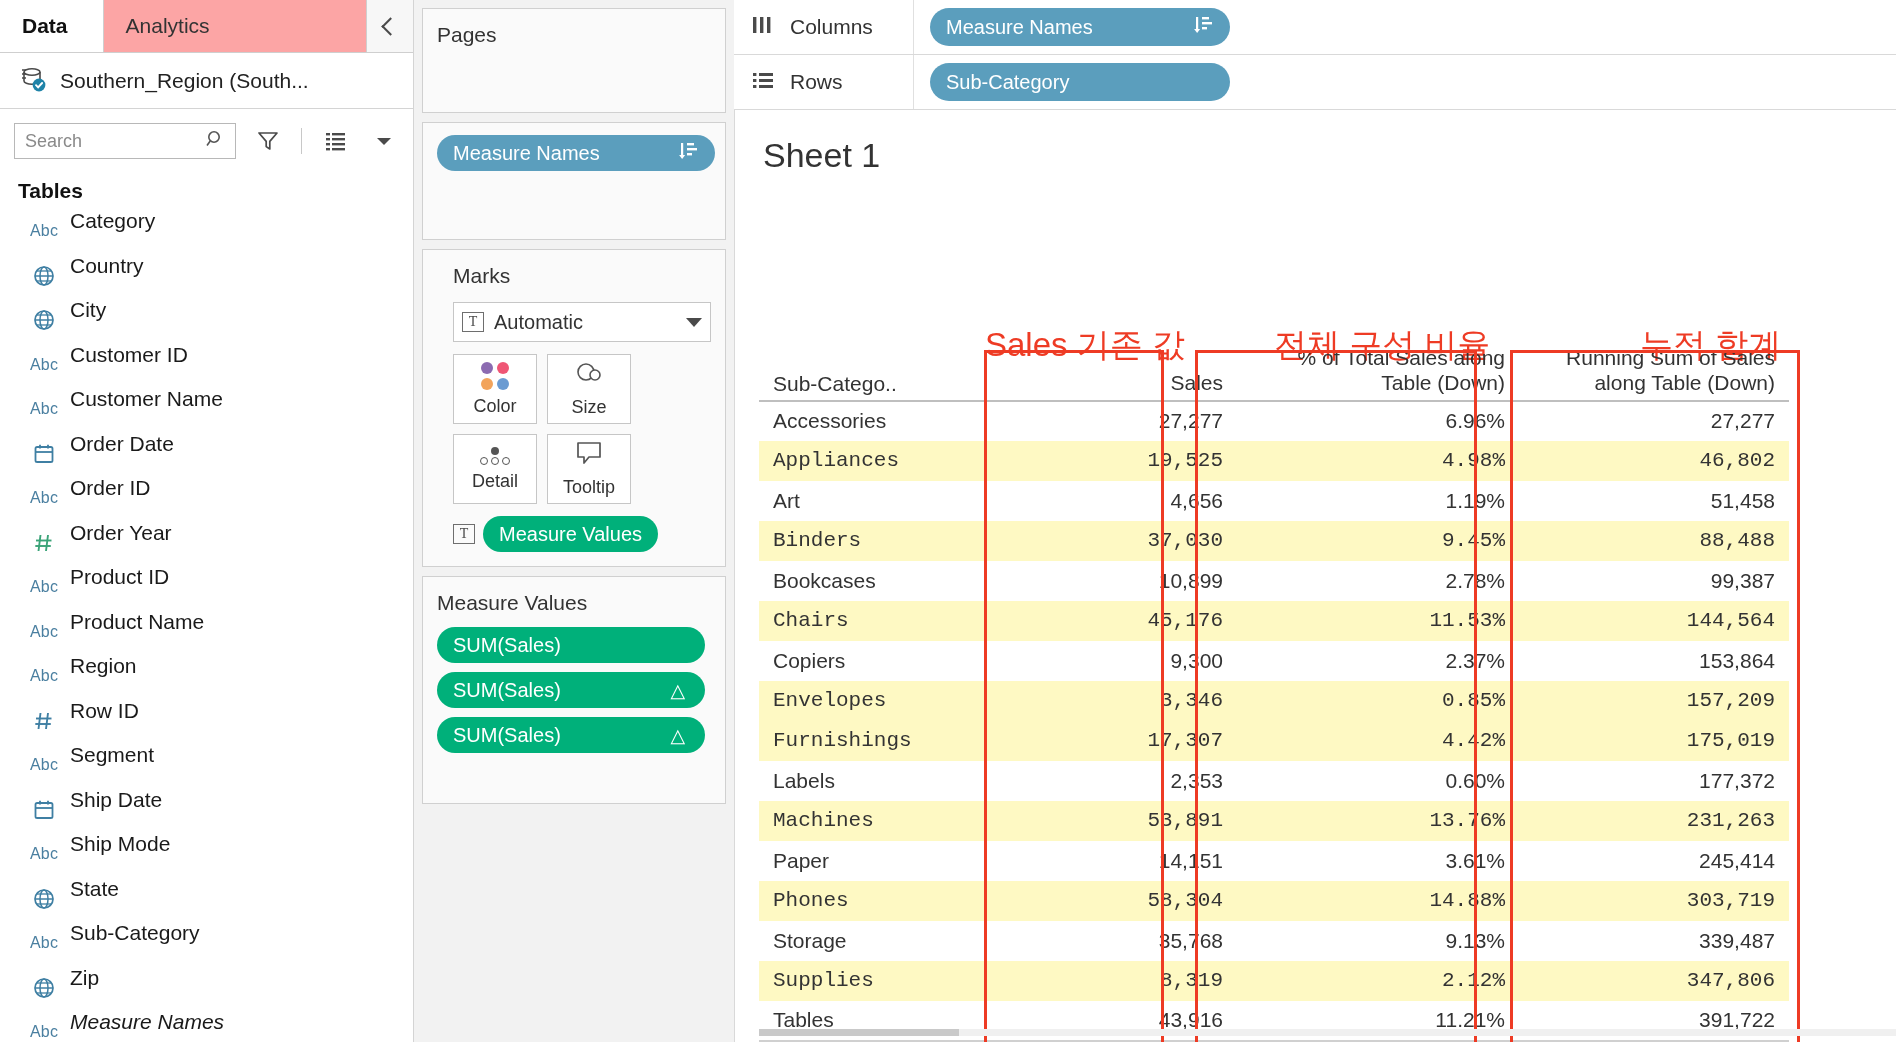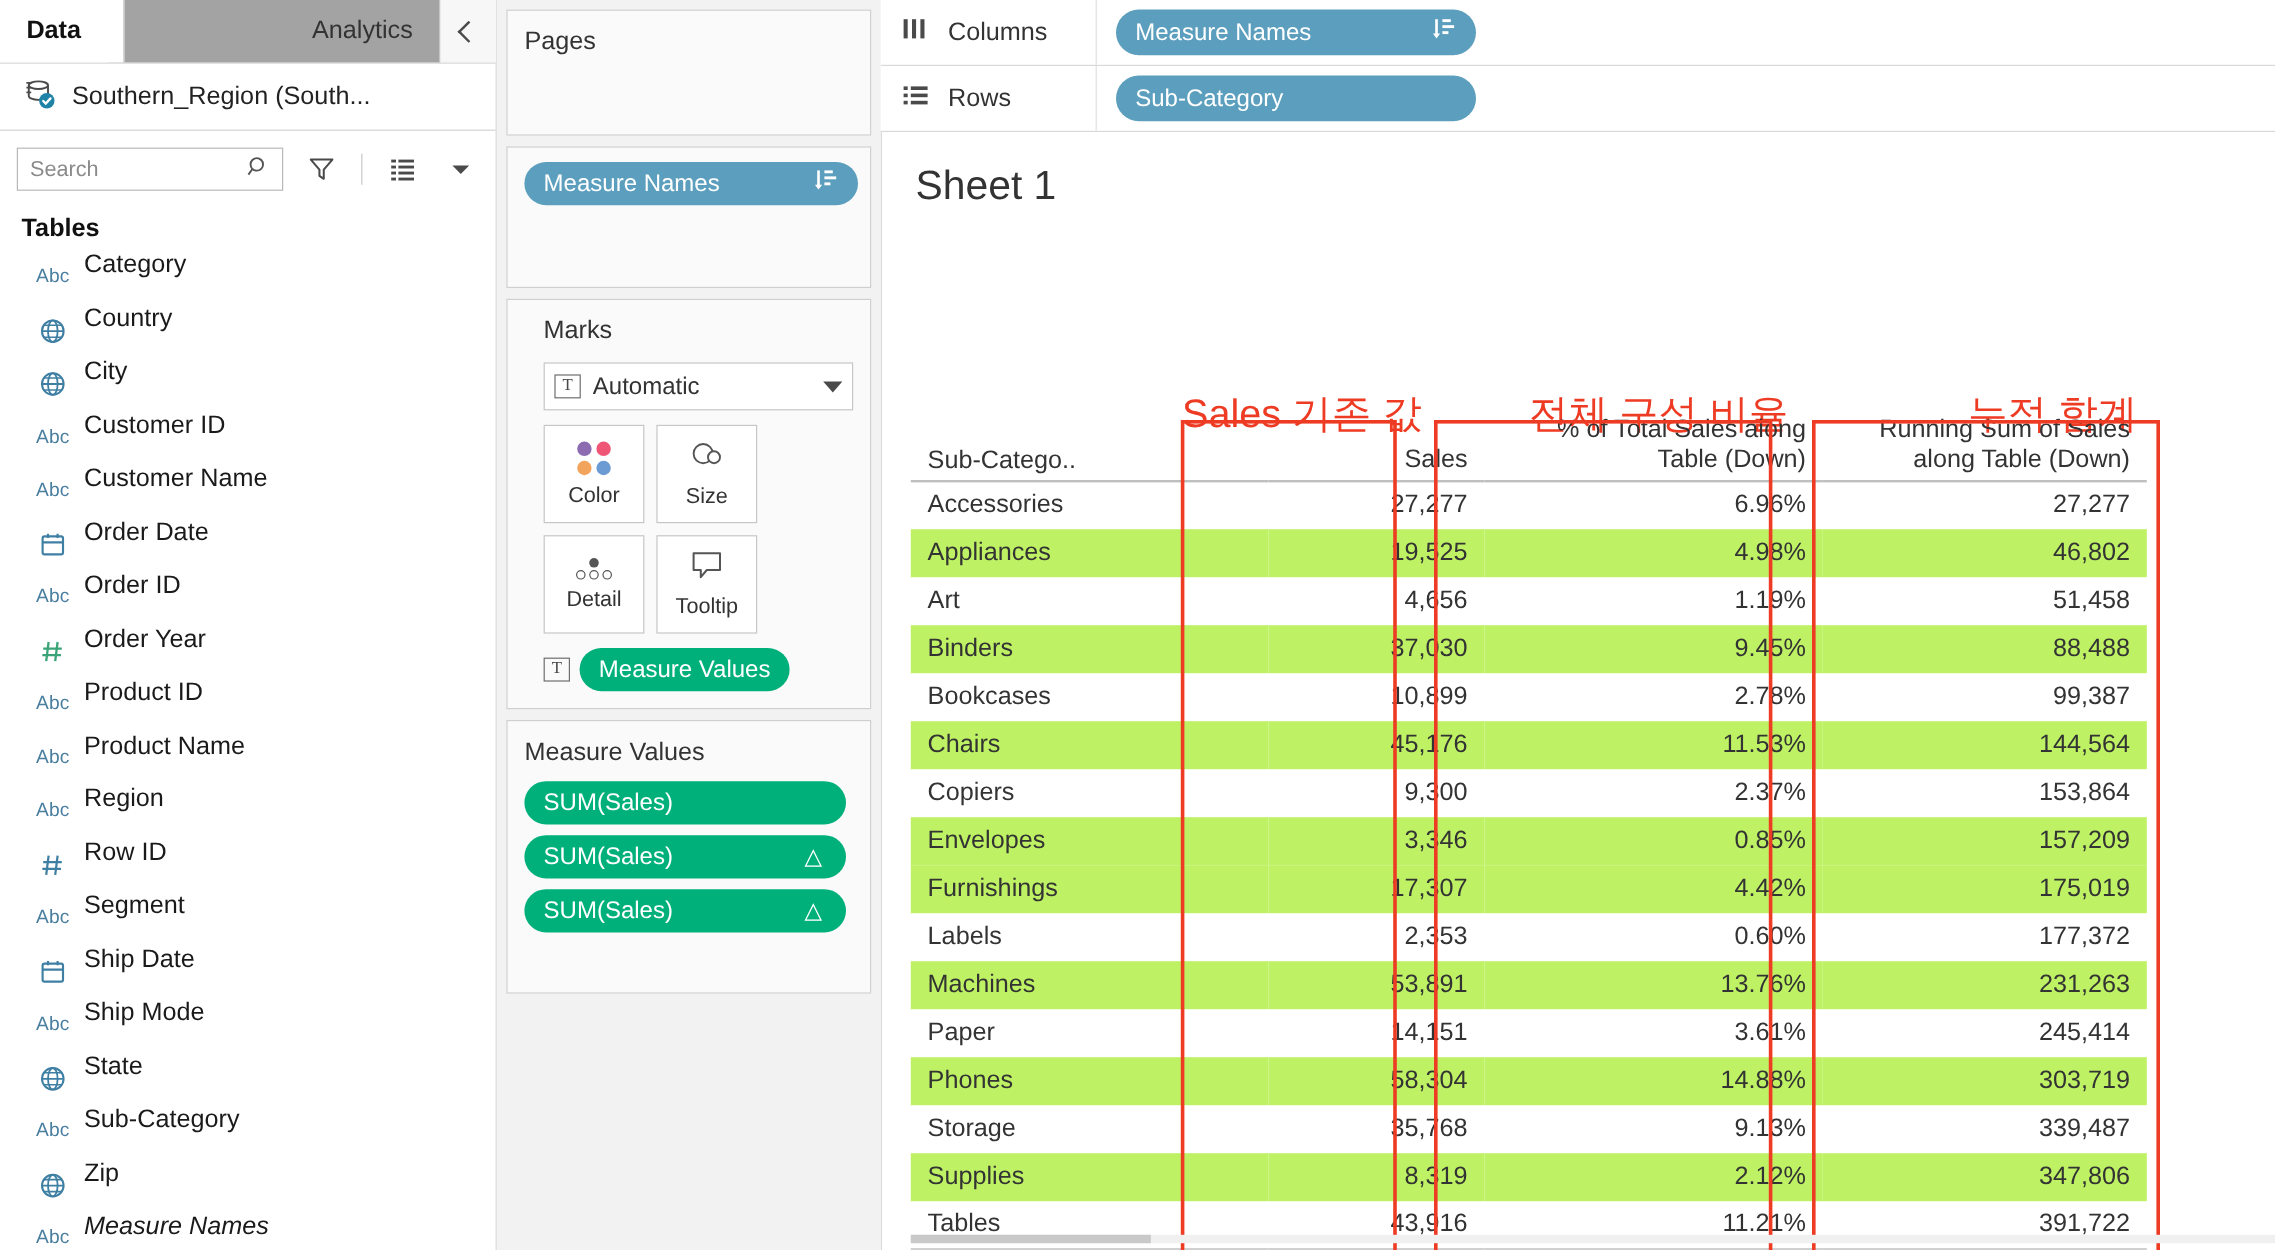--- a/index.html
+++ b/index.html
@@ -10,21 +10,21 @@
     overflow: hidden;
     color: #333333;
   }
   .app { display: flex; width: 1896px; height: 1042px; }
 
   
   .data-pane { width: 414px; height: 100%; background:#fff; border-right:1px solid #d4d4d4; display:flex; flex-direction:column; }
   .tabs-row { display:flex; align-items:stretch; height:53px; border-bottom:1px solid #cfcfcf; background:#fff; position:relative; }
   .tab { display:flex; align-items:center; justify-content:center; font-size:21px; padding:0 22px; height:100%; }
   .tab.active { font-weight:bold; color:#111; background:#fff; }
-  .tab.inactive { color:#333; background:#a3a3a3; border-left:1px solid #cfcfcf; border-right:1px solid #cfcfcf; flex:1; justify-content:flex-end;margin-left:13px; }
+  .tab.inactive { color:#333; background:#fca5a5; border-left:1px solid #cfcfcf; border-right:1px solid #cfcfcf; flex:1; justify-content:flex-start;margin-left:13px; }
   .collapse-btn { width:46px; display:flex; align-items:center; justify-content:center; background:#f7f7f7; cursor:pointer; }
   .chevron-left { display:inline-block; width:13px; height:13px; border-left:2.4px solid #4a4a4a; border-bottom:2.4px solid #4a4a4a; transform: rotate(45deg); }
 
   .ds-row { display:flex; align-items:center; gap:12px; height:56px; padding-left:18px; border-bottom:1px solid #d4d4d4; }
   .ds-name { font-size:21px; color:#222; }
 
   .search-row { display:flex; align-items:center; gap:10px; padding:14px 12px 10px 14px;justify-content:space-between; }
   .search-box { position:relative; width:222px; height:36px; border:1px solid #b8b8b8; background:#fff; display:flex; align-items:center; padding:0 10px; }
   .search-box input { border:none; outline:none; font-size:18px; color:#555; width:180px; font-family:"Liberation Sans",sans-serif; background:transparent; }
   .search-box input::placeholder { color:#8a8a8a; }
@@ -50,21 +50,21 @@
 
   .pill { display:inline-flex; align-items:center; justify-content:flex-start; border-radius:100px; color:#fff; font-size:20px; height:36px; padding:0 16px; white-space:nowrap; position:relative; cursor:pointer; }
   .pill.blue { background:#5b9ebd; }
   .pill.green2 { background:#00b07a; }
 
   .marks-type { margin:14px 14px 0 14px; height:40px; border:1px solid #c6c6c6; background:#fff; display:flex; align-items:center; padding:0 8px; font-size:20px; color:#333; cursor:pointer; }
   .t-glyph { border:1.6px solid #6e6e6e; width:22px; height:20px; display:inline-flex; align-items:center; justify-content:center; font-size:14px; font-family:"Liberation Serif", serif; color:#4a4a4a; margin-right:10px; }
   .caret-down { width:0;height:0;border-left:8px solid transparent;border-right:8px solid transparent;border-top:9px solid #4a4a4a; margin-left:auto; }
 
   .mark-grid { display:flex; flex-wrap:wrap; gap:10px; padding:12px 14px 0 14px; }
-  .mark-btn { width:84px; height:82px; border:1px solid #c6c6c6; background:#fff; display:flex; flex-direction:column; align-items:center; justify-content:center; gap:6px; font-size:18px; color:#333; cursor:pointer; }
+  .mark-btn { width:84px; height:70px; border:1px solid #c6c6c6; background:#fff; display:flex; flex-direction:column; align-items:center; justify-content:center; gap:6px; font-size:18px; color:#333; cursor:pointer; }
 
   .color-dots { display:grid; grid-template-columns:repeat(2,12px); grid-gap:4px; }
   .color-dots i { width:12px;height:12px;border-radius:50%; display:block; }
   .detail-dots { display:flex; flex-direction:column; align-items:center; gap:2px; }
   .detail-dots .r2 { display:flex; gap:3px; }
   .detail-dots .r2 i { width:8px;height:8px;border-radius:50%;border:1.5px solid #555; display:block; }
   .detail-dots .top { width:8px;height:8px;border-radius:50%;background:#555; display:block; }
 
   .mv-pill-row { display:flex; align-items:center; gap:8px; padding:12px 14px 0 14px; }
   .mv-list { padding:12px 14px 0 14px; display:flex; flex-direction:column; gap:9px; }
@@ -88,21 +88,21 @@
   table.viz { border-collapse:collapse; position:absolute; top:236px; left:24px; }
   table.viz th, table.viz td { font-size:21px; color:#333; font-weight:normal; padding:0 14px; height:40px; }
   table.viz th { vertical-align:bottom; padding-bottom:4px; }
   th.hdr-sub { text-align:left; width:298px; border-bottom:2px solid #bfbfbf; }
   th.hdr-num { text-align:right; border-bottom:2px solid #bfbfbf; line-height:1.18; }
   th.c-sales { width:180px; }
   th.c-pct { width:282px; }
   th.c-run { width:270px; }
   td.cat { text-align:left; }
   td.num { text-align:right; }
-  tr.alt td { background:#bef264; }
+  tr.alt td { background:#fef9c3;font-family:Liberation Mono, monospace; }
   tr.last td { border-bottom:2px solid #d0d0d0; }
 
   .redbox { position:absolute; border:3px solid #ee3b24; pointer-events:none; }
 
   .hscroll { position:absolute; left:24px; bottom:6px; width:1150px; height:7px; background:#f0f0f0; }
   .hscroll i { display:block; width:200px; height:7px; background:#c9c9c9; }
 </style>
 </head>
 <body>
 

